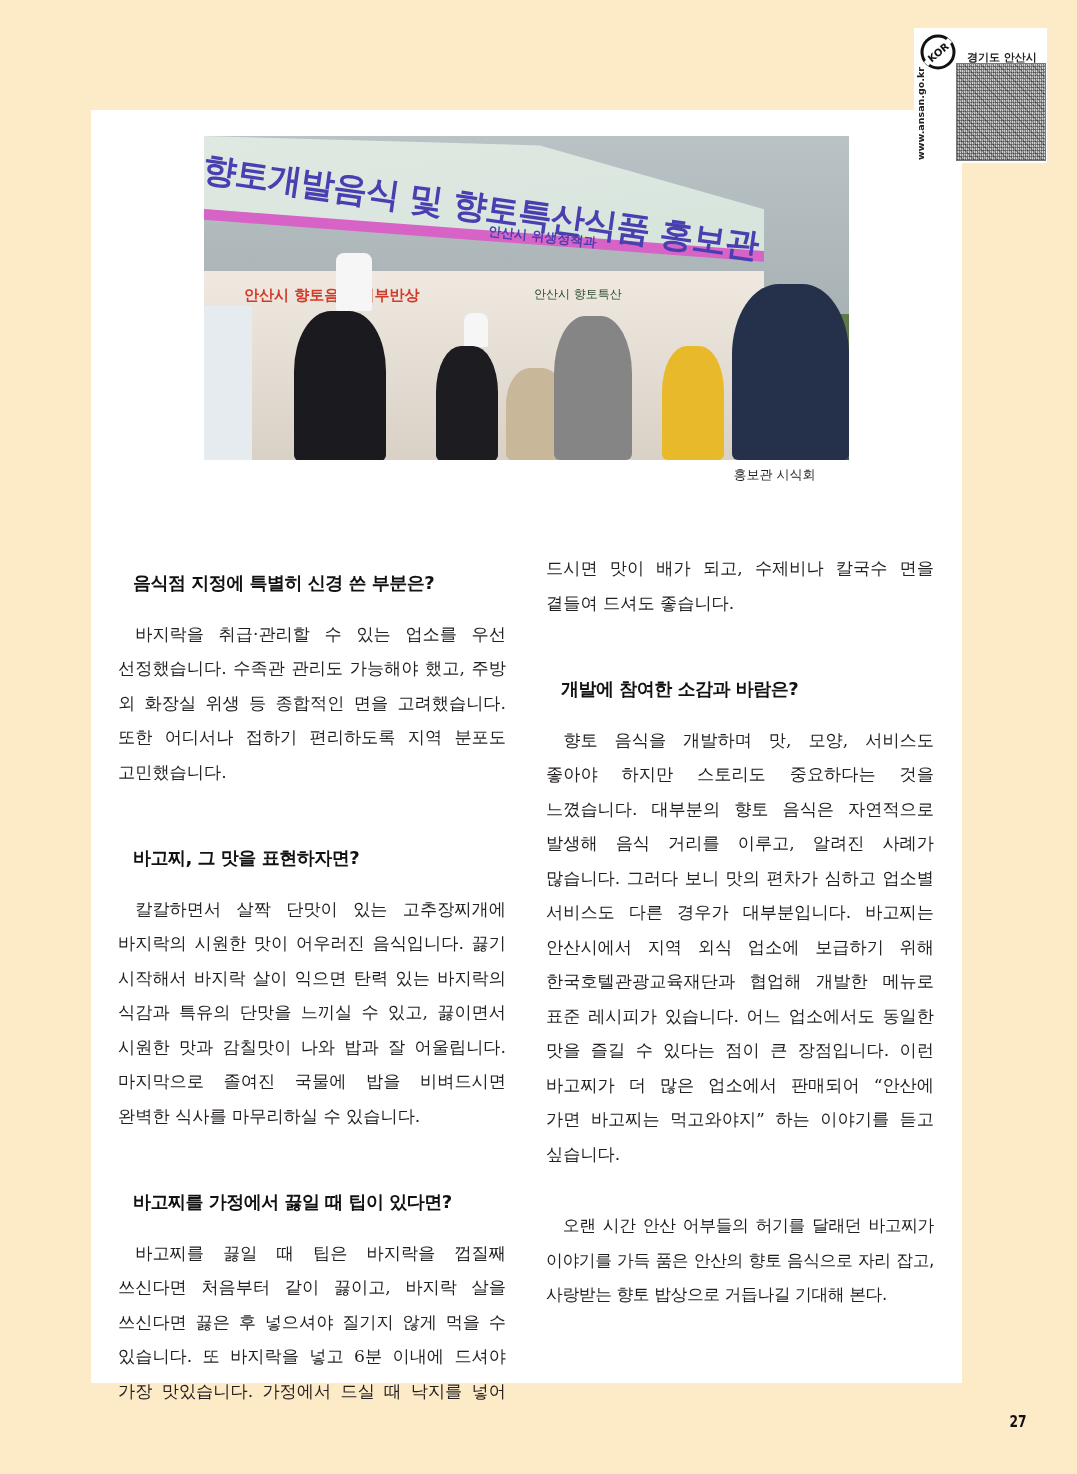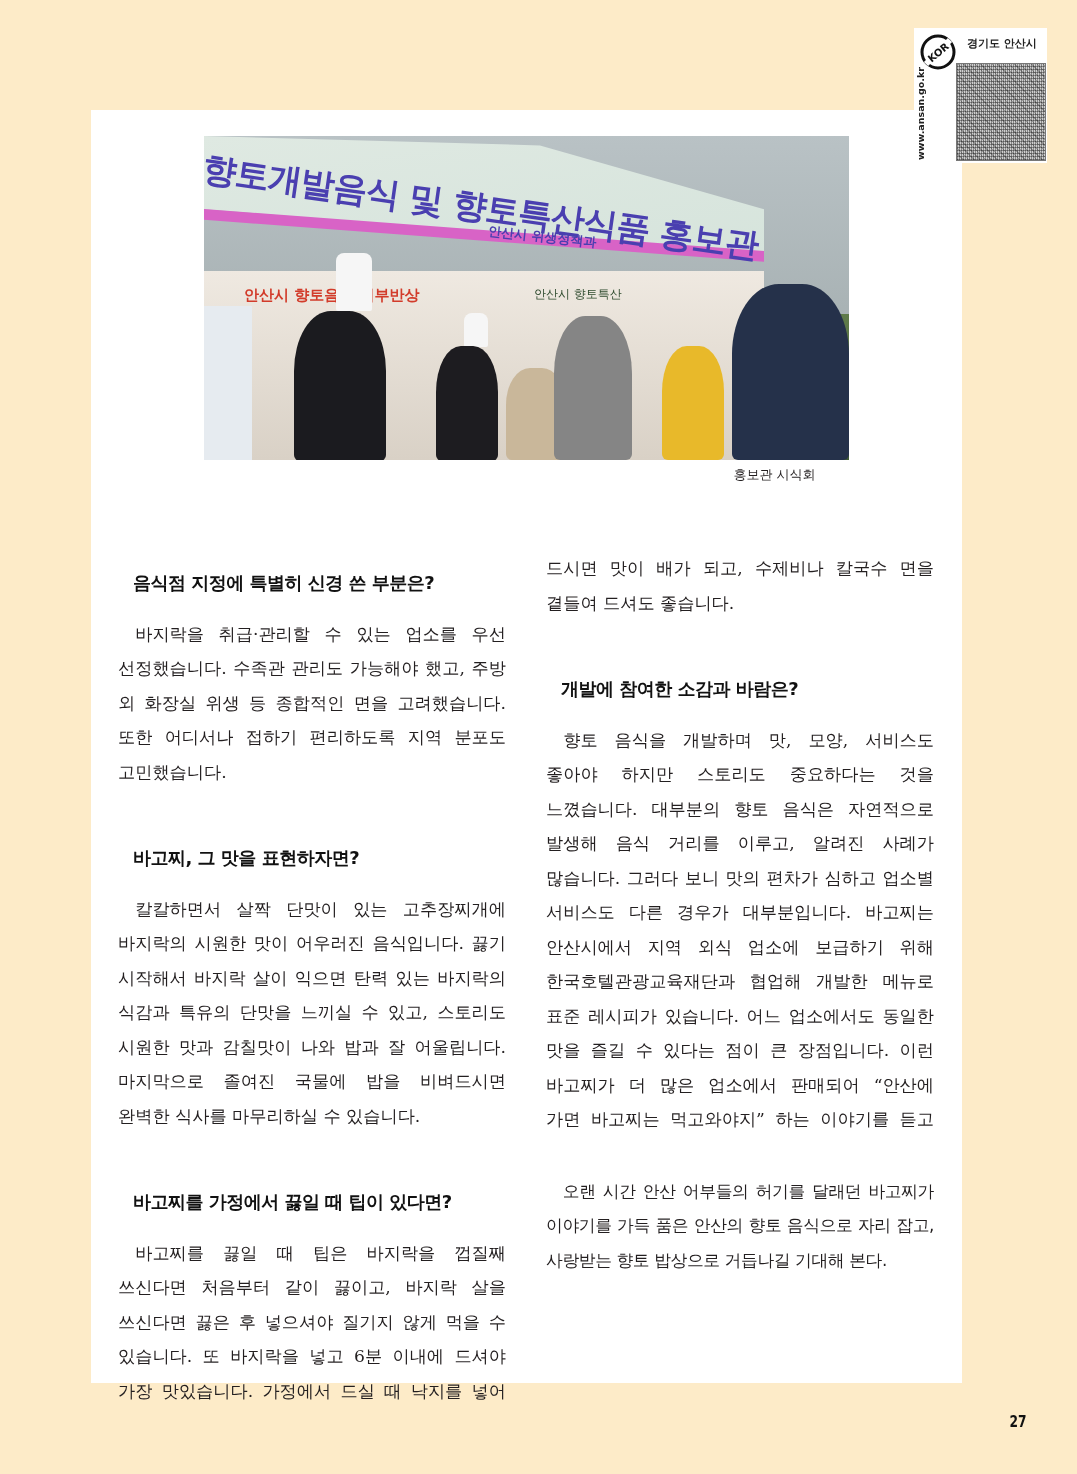--- a/index.html
+++ b/index.html
@@ -15,21 +15,21 @@
   }
   
   .qr-card {
     position:absolute; left:914px; top:28px; width:133px; height:135px;
     background:#ffffff;
   }
   .qr-card .kor-badge {
     position:absolute; left:6px; top:6px; width:36px; height:36px;
   }
   .qr-card .city-label {
-    position:absolute; left:53px; top:8px; font-size:11px; font-weight:bold;
+    position:absolute; left:53px; top:22px; font-size:11px; font-weight:bold;
     letter-spacing:0px; color:#222;
   }
   .qr-card .url-vertical {
     position:absolute; left:1px; top:40px; width:14px; height:92px;
     writing-mode:vertical-rl; transform:rotate(180deg);
     font-size:9.5px; font-weight:bold; color:#222; text-align:left;
   }
   .qr-card .qr-code {
     position:absolute; left:42px; top:35px; width:88px; height:96px;
     border:1px solid #777;
@@ -161,21 +161,21 @@
     <span class="line">외 화장실 위생 등 종합적인 면을 고려했습니다.</span>
     <span class="line">또한 어디서나 접하기 편리하도록 지역 분포도</span>
     <span class="line last">고민했습니다.</span>
   </p>
   <div class="gap"></div>
   <h3>바고찌, 그 맛을 표현하자면?</h3>
   <p>
     <span class="line" style="padding-left:1em">칼칼하면서 살짝 단맛이 있는 고추장찌개에</span>
     <span class="line">바지락의 시원한 맛이 어우러진 음식입니다. 끓기</span>
     <span class="line">시작해서 바지락 살이 익으면 탄력 있는 바지락의</span>
-    <span class="line">식감과 특유의 단맛을 느끼실 수 있고, 스토리도</span>
+    <span class="line">식감과 특유의 단맛을 느끼실 수 있고, 끓이면서</span>
     <span class="line">시원한 맛과 감칠맛이 나와 밥과 잘 어울립니다.</span>
     <span class="line">마지막으로 졸여진 국물에 밥을 비벼드시면</span>
     <span class="line last">완벽한 식사를 마무리하실 수 있습니다.</span>
   </p>
   <div class="gap"></div>
   <h3>바고찌를 가정에서 끓일 때 팁이 있다면?</h3>
   <p>
     <span class="line" style="padding-left:1em">바고찌를 끓일 때 팁은 바지락을 껍질째</span>
     <span class="line">쓰신다면 처음부터 같이 끓이고, 바지락 살을</span>
     <span class="line">쓰신다면 끓은 후 넣으셔야 질기지 않게 먹을 수</span>
@@ -197,20 +197,21 @@
     <span class="line">느꼈습니다. 대부분의 향토 음식은 자연적으로</span>
     <span class="line">발생해 음식 거리를 이루고, 알려진 사례가</span>
     <span class="line">많습니다. 그러다 보니 맛의 편차가 심하고 업소별</span>
     <span class="line">서비스도 다른 경우가 대부분입니다. 바고찌는</span>
     <span class="line">안산시에서 지역 외식 업소에 보급하기 위해</span>
     <span class="line">한국호텔관광교육재단과 협업해 개발한 메뉴로</span>
     <span class="line">표준 레시피가 있습니다. 어느 업소에서도 동일한</span>
     <span class="line">맛을 즐길 수 있다는 점이 큰 장점입니다. 이런</span>
     <span class="line">바고찌가 더 많은 업소에서 판매되어 “안산에</span>
     <span class="line">가면 바고찌는 먹고와야지” 하는 이야기를 듣고</span>
+    <span class="line last">싶습니다.</span>
   </p>
   <div class="gap"></div>
   <p class="closing">
     <span class="line" style="padding-left:1em">오랜 시간 안산 어부들의 허기를 달래던 바고찌가</span>
     <span class="line">이야기를 가득 품은 안산의 향토 음식으로 자리 잡고,</span>
     <span class="line last">사랑받는 향토 밥상으로 거듭나길 기대해 본다.</span>
   </p>
 </div>
 
 <div class="page-number">27</div>

